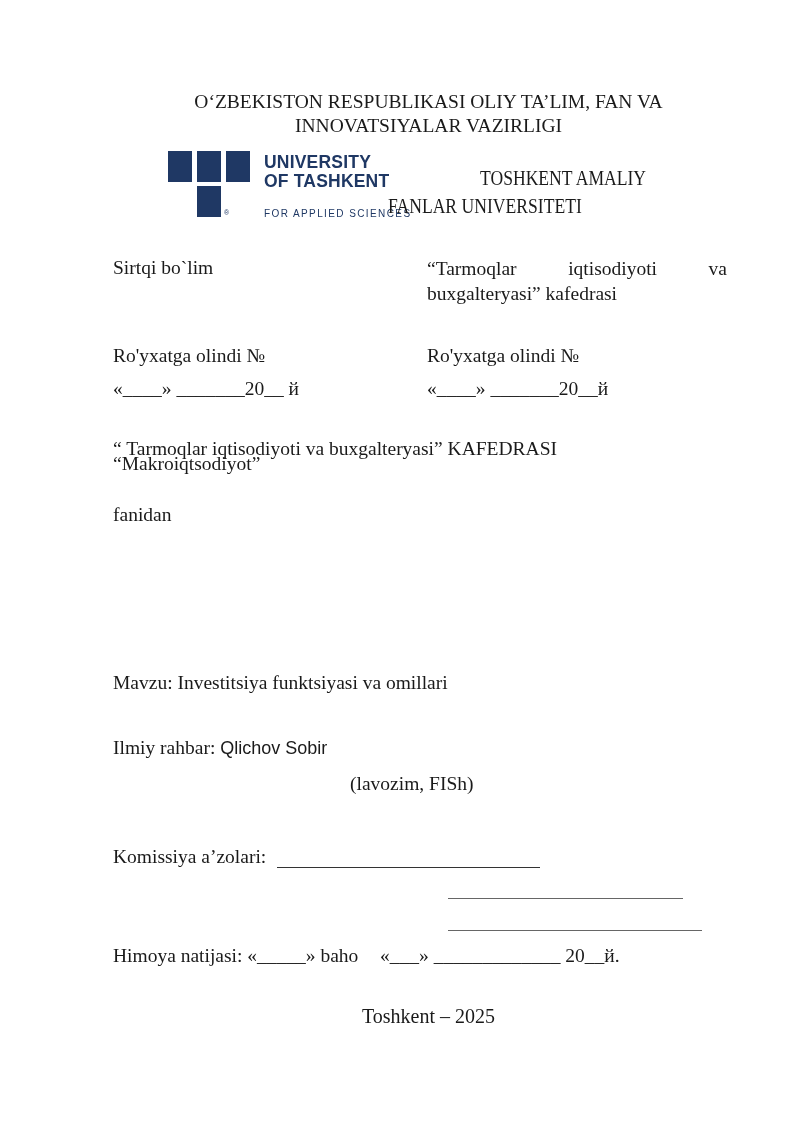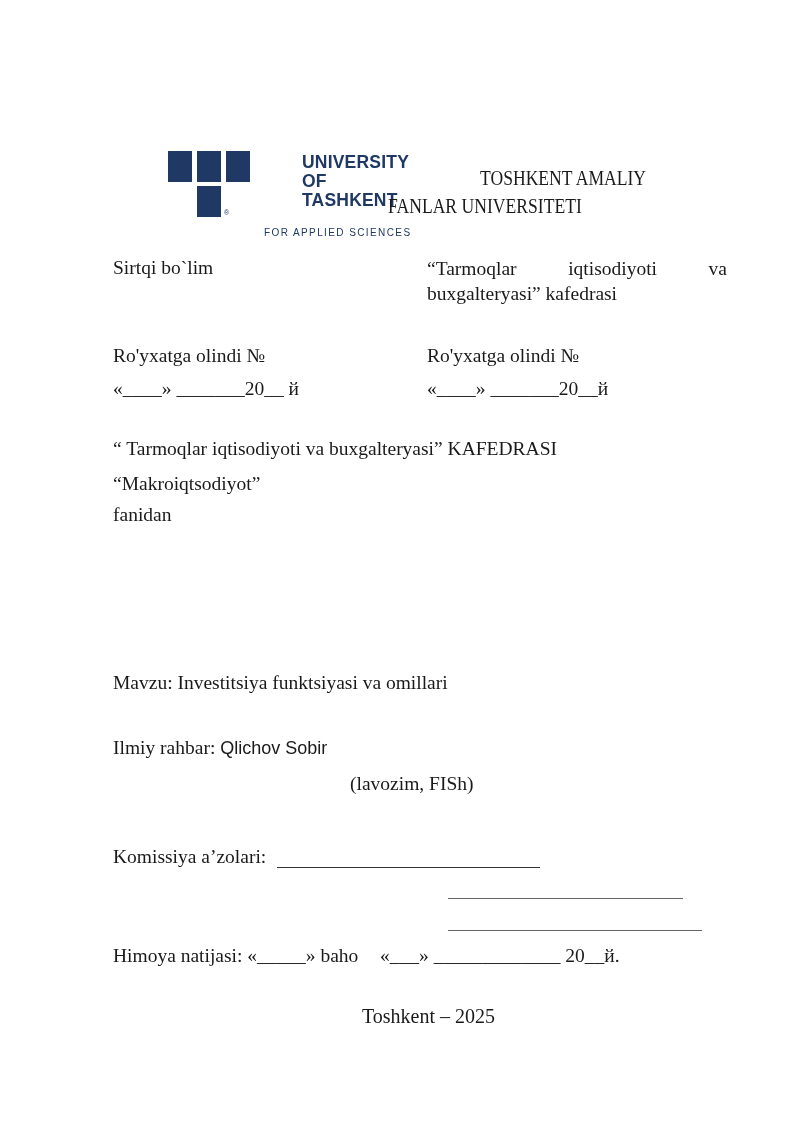--- a/index.html
+++ b/index.html
@@ -30,21 +30,21 @@
 
   
   .logo{left:168px;top:151px;width:215px;height:70px;}
   .sq{position:absolute;width:24px;height:31px;background:var(--brand);}
   .sq1{left:0;top:0;}
   .sq2{left:29px;top:0;}
   .sq3{left:58px;top:0;}
   .sq4{left:29px;top:35px;}
   .reg{position:absolute;left:56px;top:58px;font-size:7px;color:var(--brand);font-family:"Liberation Sans",sans-serif;}
   .wordmark{position:absolute;left:96px;top:2px;color:var(--brand);}
-  .wm-line{font-family:"Liberation Sans",sans-serif;font-weight:bold;font-size:17.5px;line-height:19px;letter-spacing:.2px;margin-left:38px;}
+  .wm-line{font-family:"Liberation Sans",sans-serif;font-weight:bold;font-size:17.5px;line-height:19px;letter-spacing:.2px;}
   .wm-tag{font-family:"Liberation Sans",sans-serif;font-size:10px;letter-spacing:1.4px;margin-top:17px;white-space:nowrap;}
 
   
   .cond{display:inline-block;transform:scaleX(0.88);transform-origin:0 50%;white-space:nowrap;}
   .univ1{left:480px;top:166px;font-size:20px;}
   .univ2{left:388px;top:194px;font-size:20px;}
 
   
   .dept-right{left:427px;top:256px;width:300px;line-height:25px;}
 
@@ -62,20 +62,24 @@
   .rule-sign1{left:448px;top:883px;width:235px;height:15px;border-color:#666;}
   .rule-sign2{left:448px;top:915px;width:254px;height:15px;border-color:#666;}
 
   .footer{left:60px;top:1004px;width:737px;font-size:20px;}
 </style>
 </head>
 <body>
 
 <div class="page">
 
+  <div class="abs ministry center">
+    <div>O‘ZBEKISTON RESPUBLIKASI OLIY TA’LIM, FAN VA</div>
+    <div>INNOVATSIYALAR VAZIRLIGI</div>
+  </div>
 
   <div class="abs logo">
     <div class="sq sq1"></div>
     <div class="sq sq2"></div>
     <div class="sq sq3"></div>
     <div class="sq sq4"></div>
     <span class="reg">®</span>
     <div class="wordmark">
       <div class="wm-line">UNIVERSITY</div>
       <div class="wm-line">OF TASHKENT</div>
@@ -92,21 +96,21 @@
 
   <div class="abs fs" style="left:113px;top:256px;">Sirtqi bo`lim</div>
   <div class="abs fs justify dept-right">“Tarmoqlar iqtisodiyoti va buxgalteryasi” kafedrasi</div>
 
   <div class="abs fs" style="left:113px;top:344px;">Ro'yxatga olindi №</div>
   <div class="abs fs" style="left:427px;top:344px;">Ro'yxatga olindi №</div>
   <div class="abs fs" style="left:113px;top:377px;">«____» _______20__ й</div>
   <div class="abs fs" style="left:427px;top:377px;">«____» _______20__й</div>
 
   <div class="abs fs b" style="left:113px;top:437px;">“ Tarmoqlar iqtisodiyoti va buxgalteryasi” KAFEDRASI</div>
-  <div class="abs fs b" style="left:113px;top:472px;">“Makroiqtsodiyot”</div>
+  <div class="abs fs b" style="left:113px;top:452px;">“Makroiqtsodiyot”</div>
   <div class="abs fs b" style="left:113px;top:503px;">fanidan</div>
 
 
   <div class="abs fs" style="left:113px;top:736px;">
     <span class="b">Ilmiy rahbar</span><span>: </span><span class="sans" style="font-size:18px;">Qlichov Sobir</span>
   </div>
 
   <div class="abs fs b" style="left:113px;top:671px;">Mavzu: Investitsiya funktsiyasi va omillari</div>
 
   <div class="abs fs" style="left:350px;top:772px;">(lavozim, FISh)</div>

